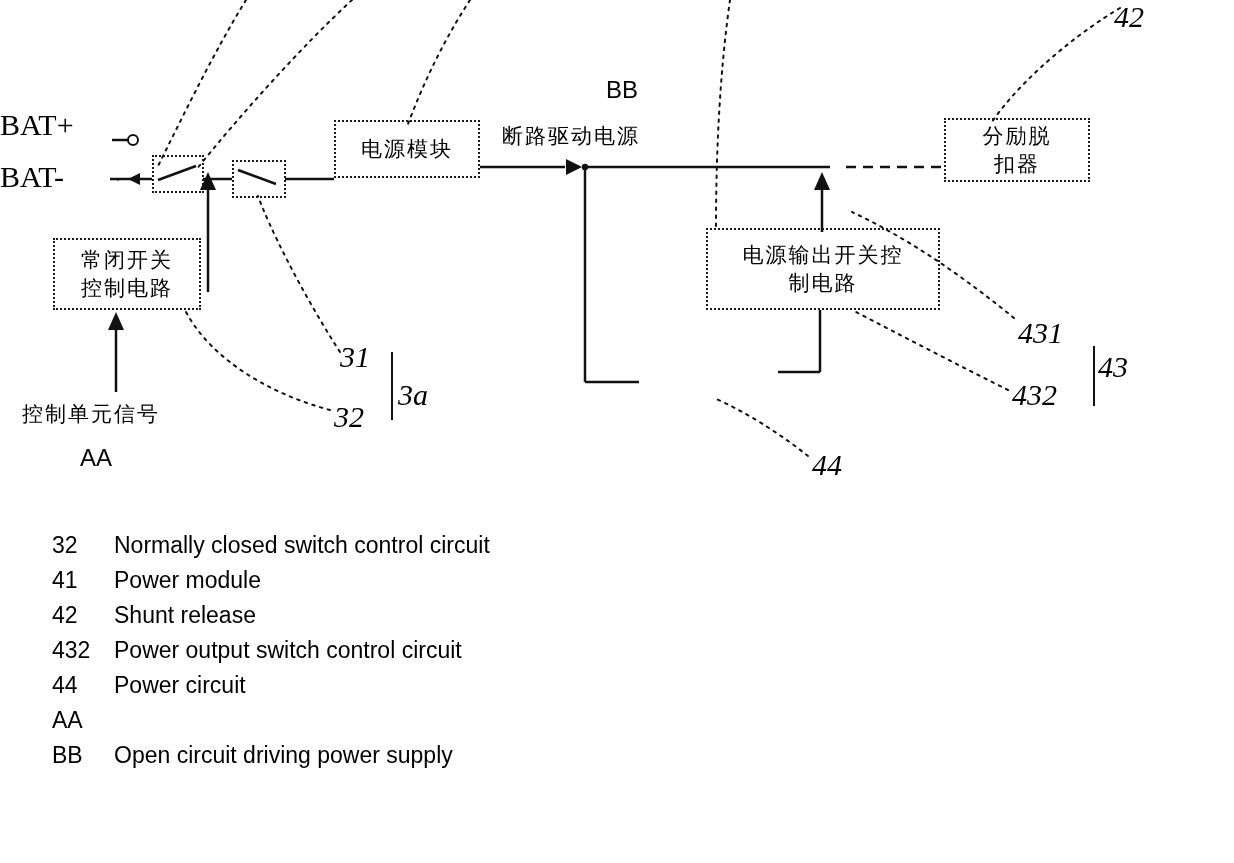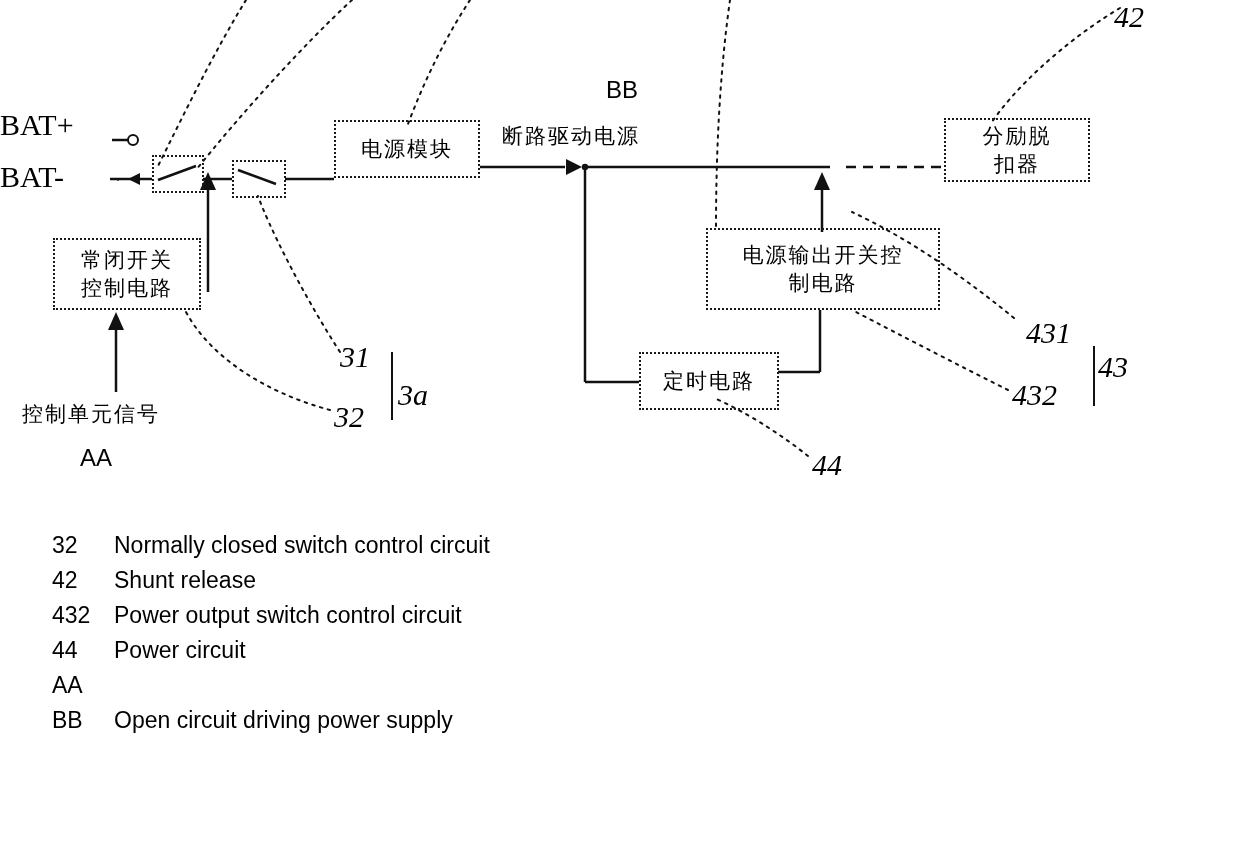--- a/index.html
+++ b/index.html
@@ -220,46 +220,47 @@
   <div class="abs box" style="left:53px; top:238px; width:148px; height:72px;">
     <div class="cn">常闭开关</div>
     <div class="cn">控制电路</div>
   </div>
 
   <div class="abs box" style="left:706px; top:228px; width:234px; height:82px;">
     <div class="cn">电源输出开关控</div>
     <div class="cn">制电路</div>
   </div>
 
-  <div class="abs box" style="left:639px; top:352px; width:140px; height:58px;">
-    <div class="cn">定时电路</div>
-  </div>
 
   <div class="abs cn-text" style="left:502px; top:122px;">断路驱动电源</div>
 
   <div class="abs cn-text" style="left:22px; top:400px;">控制单元信号</div>
 
   <div class="abs tag-letters" style="left:606px; top:76px;">BB</div>
   <div class="abs tag-letters" style="left:80px; top:444px;">AA</div>
 
   <div class="abs ref-num" style="left:1114px; top:0px;">42</div>
   <div class="abs ref-num" style="left:340px; top:340px;">31</div>
   <div class="abs ref-num" style="left:334px; top:400px;">32</div>
   <div class="abs ref-num" style="left:398px; top:378px;">3a</div>
-  <div class="abs ref-num" style="left:1018px; top:316px;margin-left:8px;">431</div>
+  <div class="abs ref-num" style="left:1018px; top:316px;">431</div>
   <div class="abs ref-num" style="left:1012px; top:378px;">432</div>
   <div class="abs ref-num" style="left:1098px; top:350px;">43</div>
   <div class="abs ref-num" style="left:812px; top:448px;">44</div>
 
   <div class="legend">
     <div class="legend-row">
       <span class="legend-key">32</span>
       <span class="legend-val">Normally closed switch control circuit</span>
     </div>
     <div class="legend-row">
+      <span class="legend-key">41</span>
+      <span class="legend-val">Power module</span>
+    </div>
+    <div class="legend-row">
       <span class="legend-key">42</span>
       <span class="legend-val">Shunt release</span>
     </div>
     <div class="legend-row">
       <span class="legend-key">432</span>
       <span class="legend-val">Power output switch control circuit</span>
     </div>
     <div class="legend-row">
       <span class="legend-key">44</span>
       <span class="legend-val">Power circuit</span>

